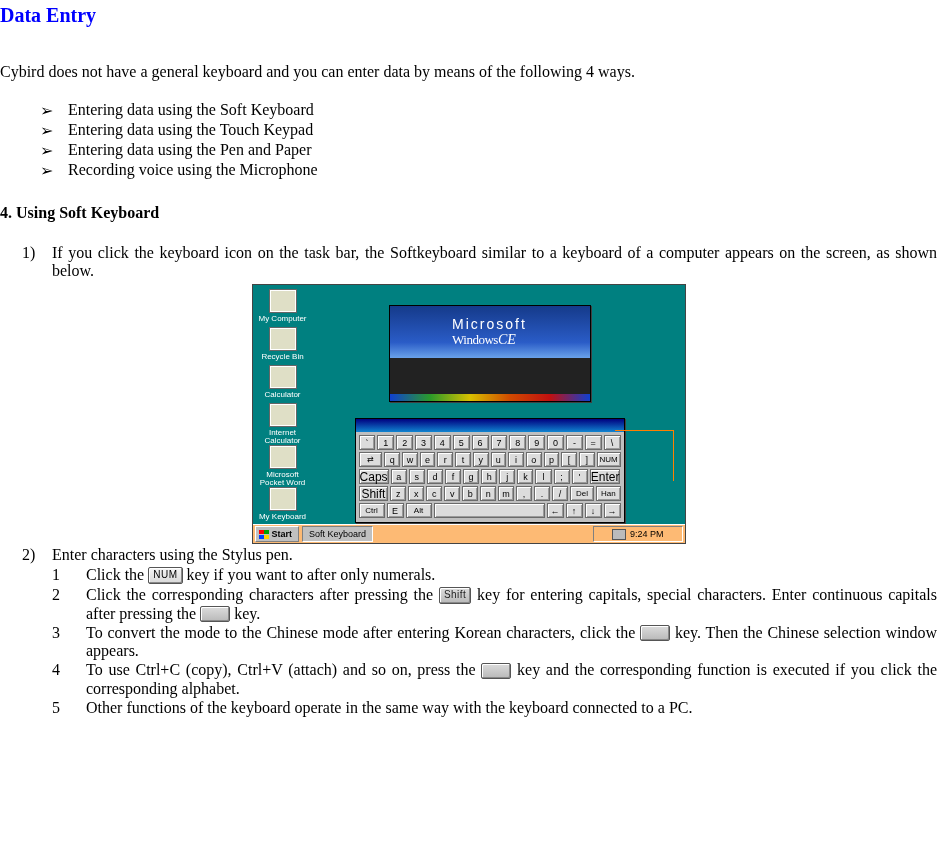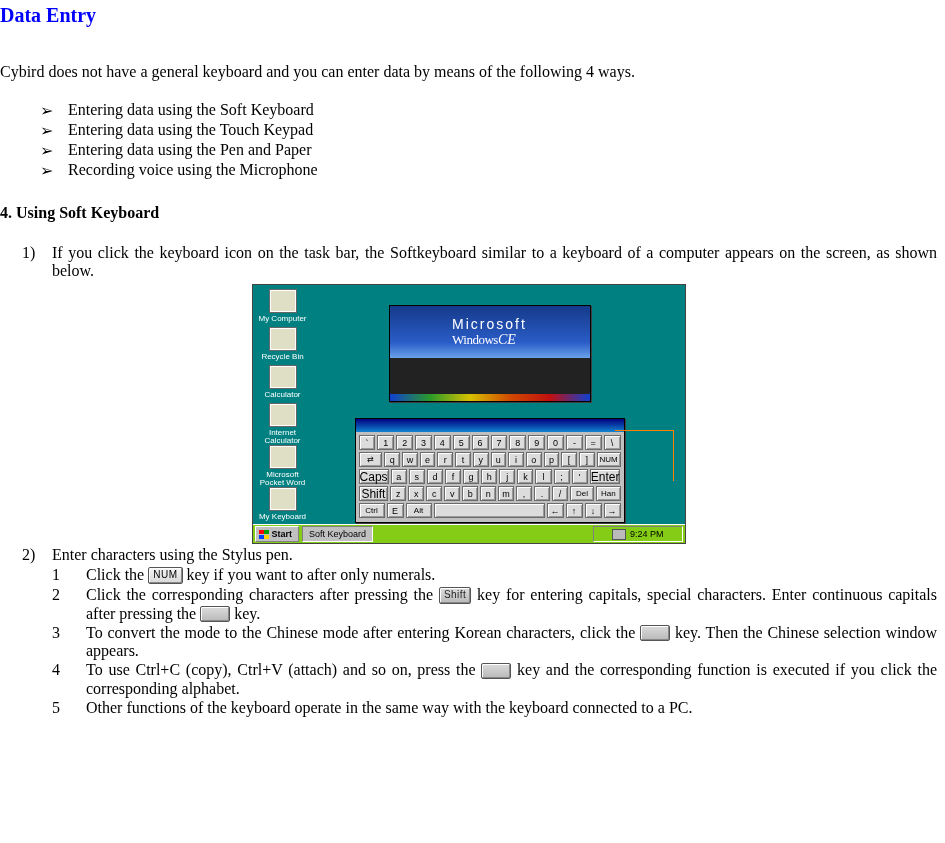--- a/index.html
+++ b/index.html
@@ -116,21 +116,21 @@
     height: 22px;
     margin: 0 auto 2px auto;
     background: #dfdfc6;
     border: 1px solid #666;
     box-shadow: inset 0 0 0 1px #fff;
   }
   .taskbar {
     position: absolute;
     left: 0; right: 0; bottom: 0;
     height: 18px;
-    background: #84cc16;
+    background: #fdba74;
     border-top: 1px solid #fff;
     display: flex;
     align-items: center;
     font-family: "MS Sans Serif", Arial, sans-serif;
     font-size: 9px;
     color: #000;
   }
   .tb-start {
     height: 14px;
     margin-left: 2px;

